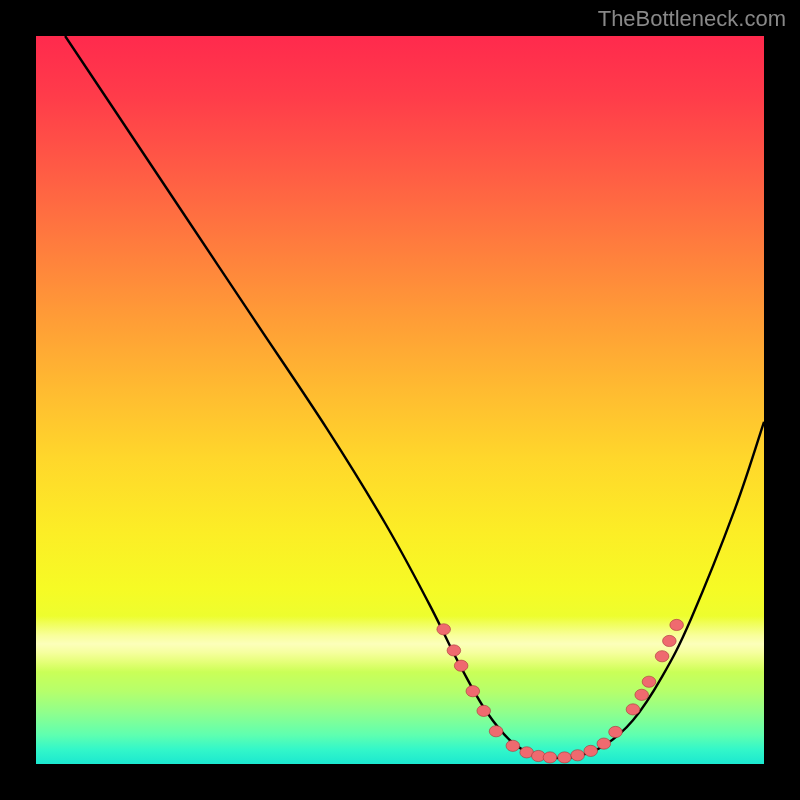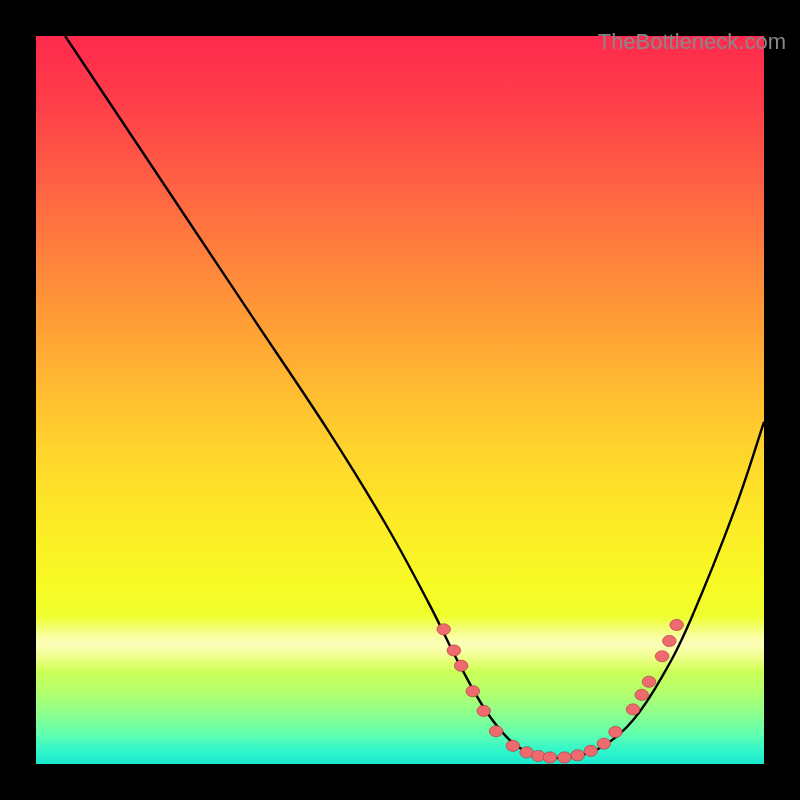--- a/index.html
+++ b/index.html
@@ -18,21 +18,20 @@
     background: #000;
   }
   .watermark {
     position: absolute;
     top: 6px;
     right: 14px;
     color: #888;
     font-size: 22px;
     font-weight: 500;
     z-index: 10;
-    margin-top: 23px;
   }
   .plot-area {
     position: absolute;
     left: 36px;
     top: 36px;
     width: 728px;
     height: 728px;
     overflow: hidden;
   }
   .gradient {

